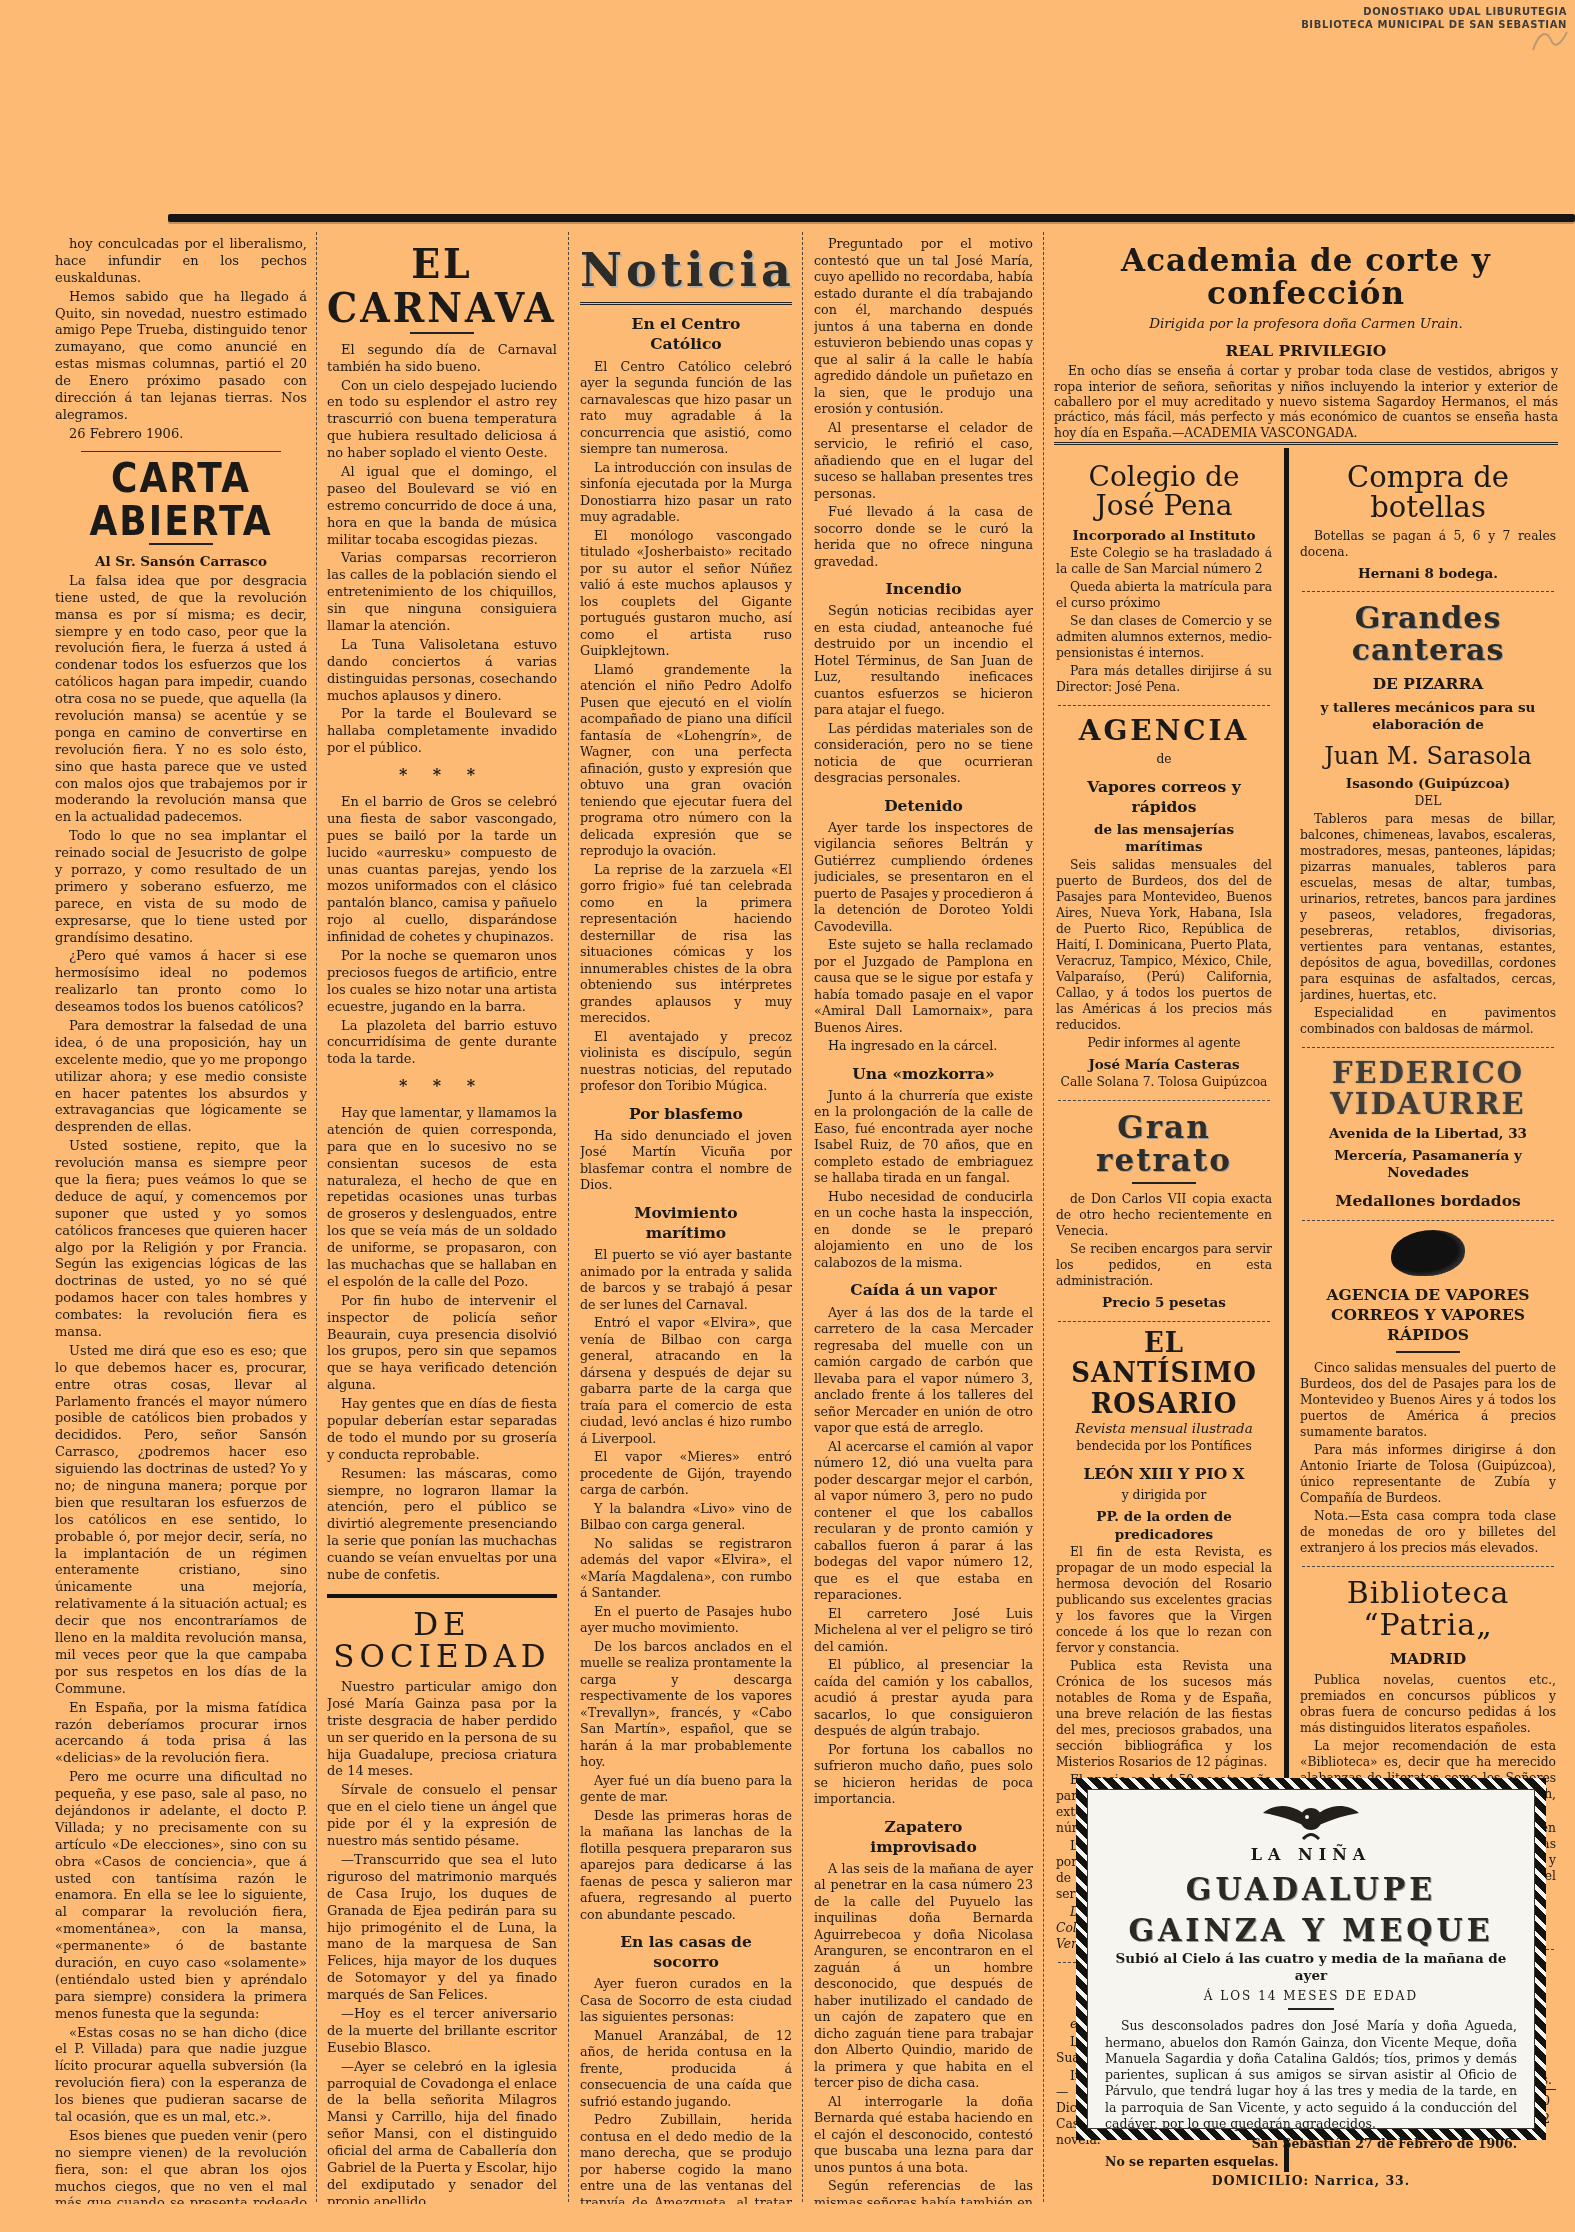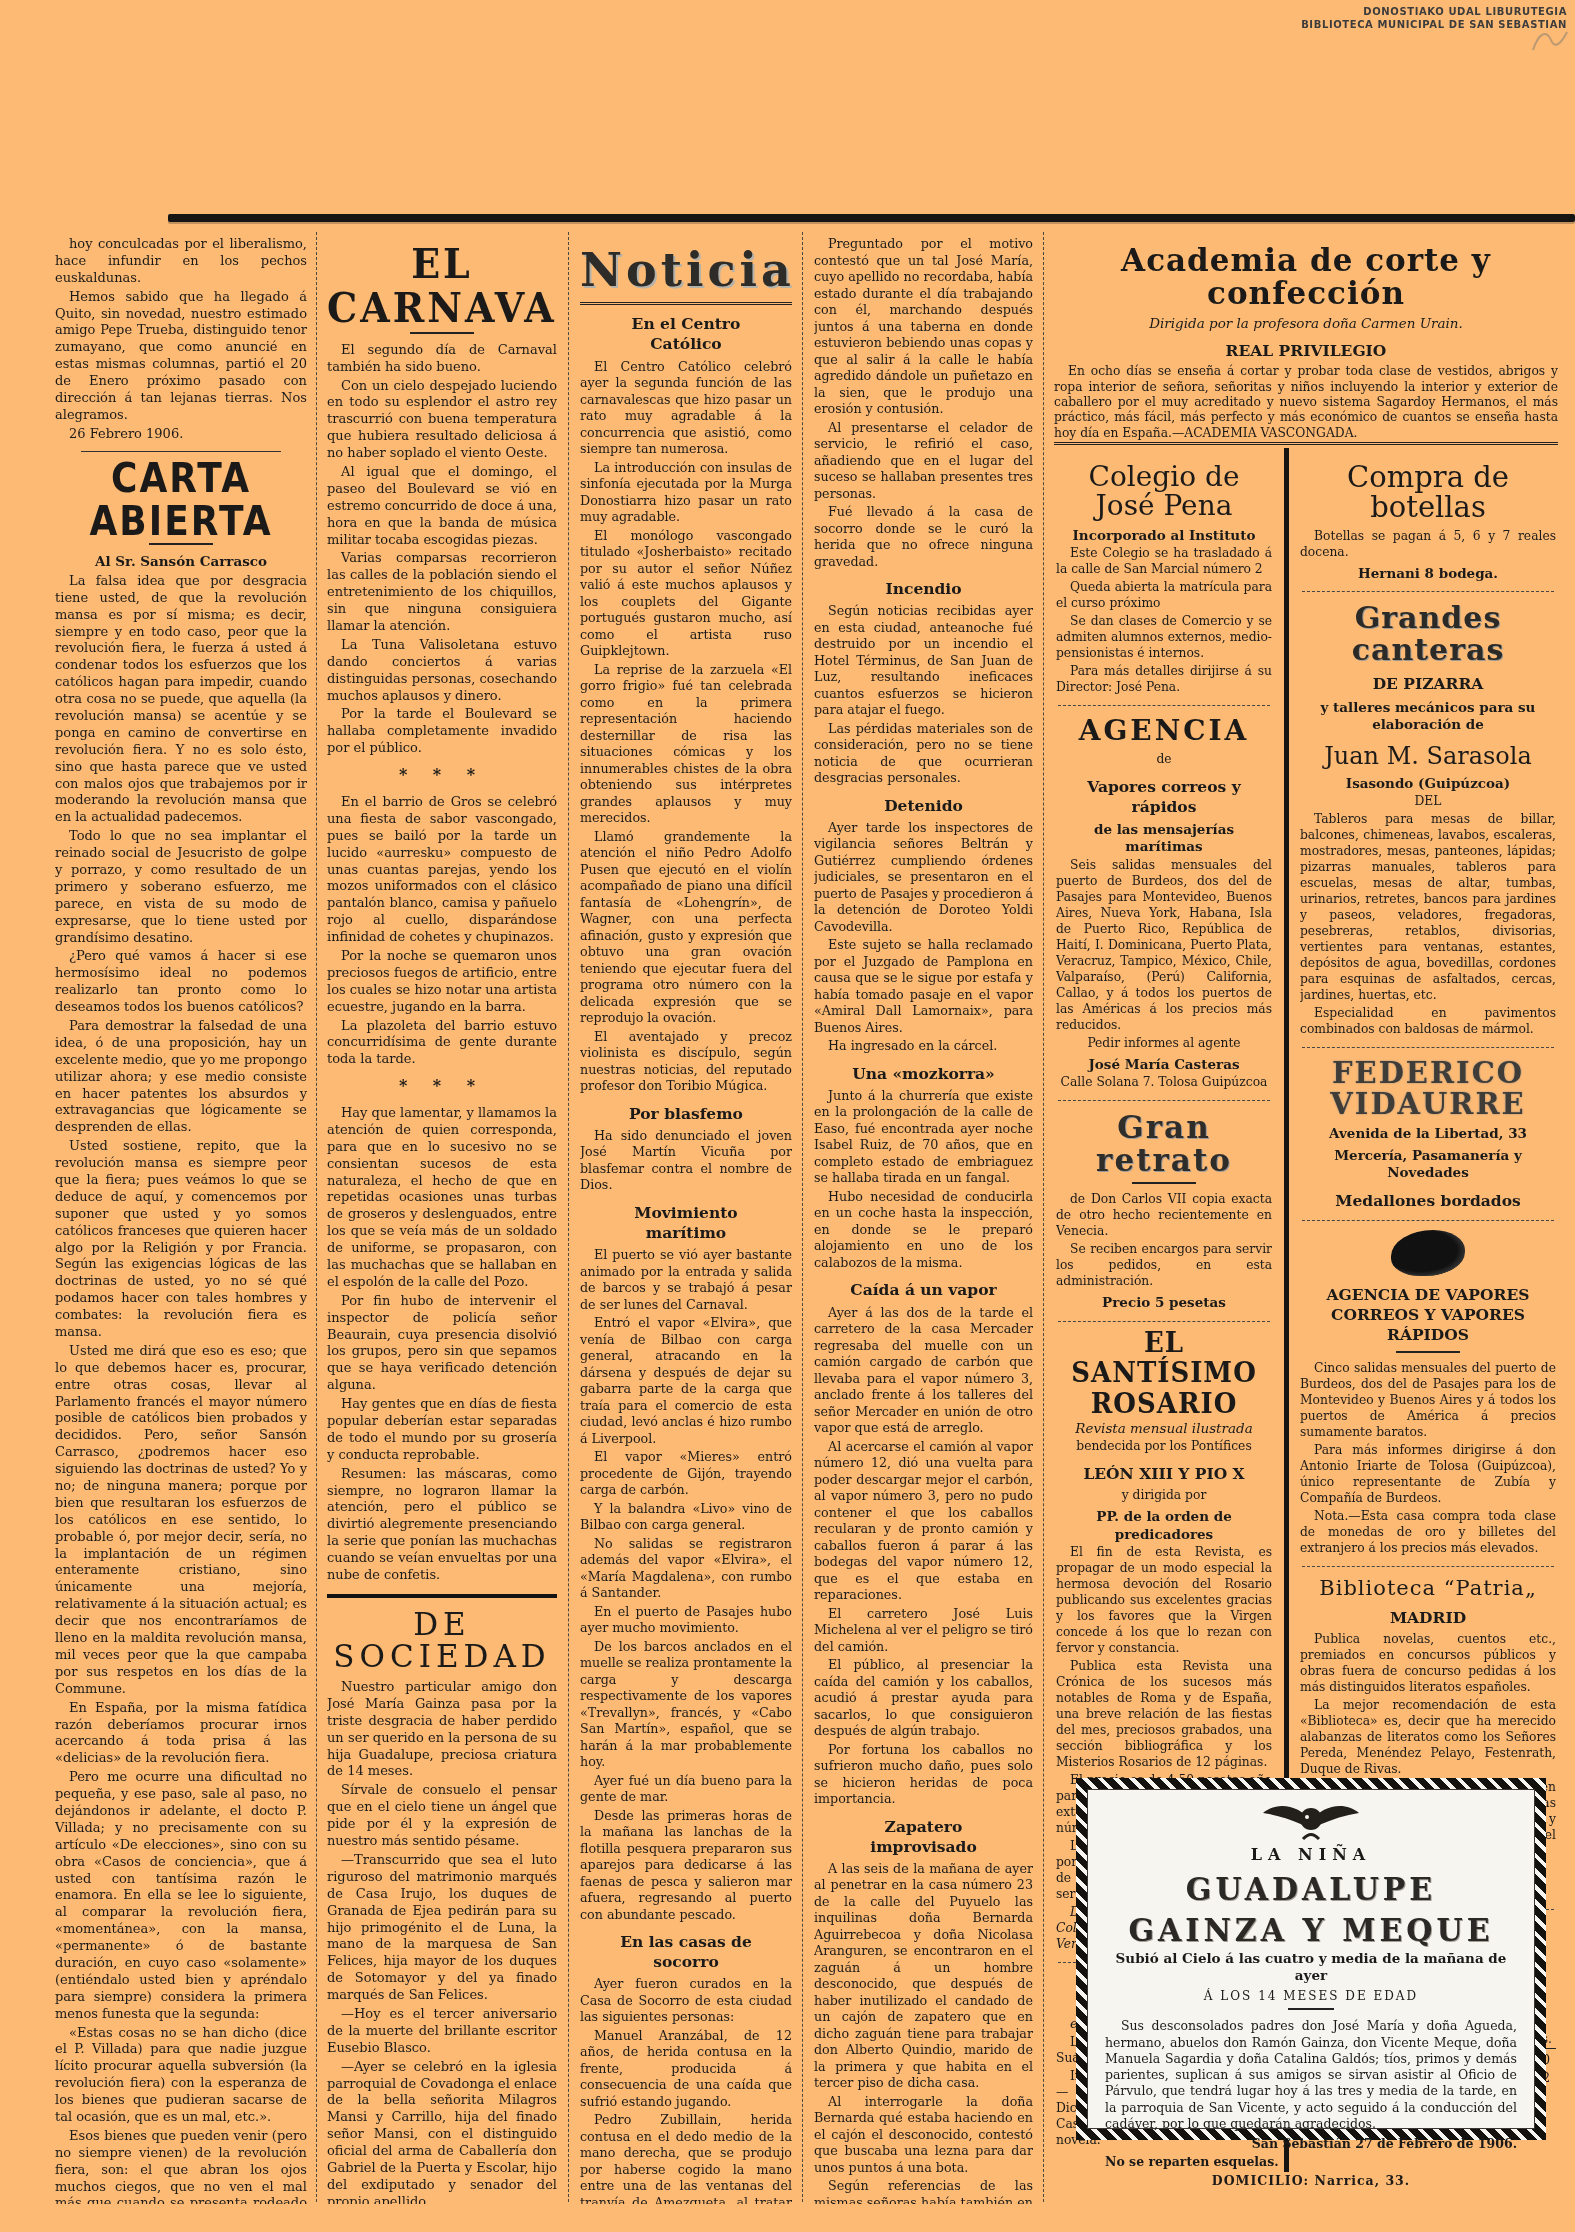--- a/index.html
+++ b/index.html
@@ -53,21 +53,21 @@
   .t-sociedad{font-size:31px;font-weight:normal;letter-spacing:5px;}
   .t-academia{font-size:31px;letter-spacing:1px;}
   .t-colegio{font-size:28px;font-weight:normal;}
   .t-agencia{font-size:28px;letter-spacing:3px;}
   .t-retrato{font-size:31px;letter-spacing:2px;color:#2f2d2a;text-shadow:1px 1px 0 #999;}
   .t-rosario{font-size:26px;letter-spacing:1px;transform:scaleY(1.1);}
   .t-compra{font-size:29px;font-weight:normal;}
   .t-canteras{font-size:30px;letter-spacing:1px;color:#2c2a27;text-shadow:1px 1px 0 #9c9992;}
   .t-sarasola{font-size:24px;font-weight:normal;}
   .t-federico{font-size:29px;letter-spacing:2px;color:#403d39;text-shadow:0 0 2px #8d8a83;}
-  .t-patria{font-size:21px;font-weight:normal;letter-spacing:1px;}
+  .t-patria{font-size:30px;font-weight:normal;letter-spacing:1px;}
   .t-obras{font-size:21px;letter-spacing:4px;}
   .t-padre{font-size:23px;letter-spacing:1px;transform:scaleY(1.15);}
   .t-valbuena{font-size:15px;}
   .price{display:flex;justify-content:space-between;margin:0 6px 2px 10px;}
   .price .pt{overflow:hidden;}
   .price .pv{padding-left:8px;white-space:nowrap;}
   
   #obituary{position:absolute;left:1076px;top:1778px;width:470px;height:362px;box-sizing:border-box;
             padding:10px 18px;text-align:center;background:#f6f5f0;
             border:11px solid transparent;
@@ -147,22 +147,22 @@
       <div class="it p">—Hoy es el tercer aniversario de la muerte del brillante escritor Eusebio Blasco.</div>
       <div class="it p">—Ayer se celebró en la iglesia parroquial de Covadonga el enlace de la bella señorita Milagros Mansi y Carrillo, hija del finado señor Mansi, con el distinguido oficial del arma de Caballería don Gabriel de la Puerta y Escolar, hijo del exdiputado y senador del propio apellido.</div>
     </div>
   <div id="vr2" class="vr"></div>
   <div id="col3" class="col">
       <div class="it h1 t-noticias">Noticias</div>
       <div class="it h2">En el Centro Católico</div>
       <div class="it p">El Centro Católico celebró ayer la segunda función de las carnavalescas que hizo pasar un rato muy agradable á la concurrencia que asistió, como siempre tan numerosa.</div>
       <div class="it p">La introducción con insulas de sinfonía ejecutada por la Murga Donostiarra hizo pasar un rato muy agradable.</div>
       <div class="it p">El monólogo vascongado titulado «Josherbaisto» recitado por su autor el señor Núñez valió á este muchos aplausos y los couplets del Gigante portugués gustaron mucho, así como el artista ruso Guipklejtown.</div>
+      <div class="it p">Llamó grandemente la atención el niño Pedro Adolfo Pusen que ejecutó en el violín acompañado de piano una difícil fantasía de «Lohengrín», de Wagner, con una perfecta afinación, gusto y expresión que obtuvo una gran ovación teniendo que ejecutar fuera del programa otro número con la delicada expresión que se reprodujo la ovación.</div>
       <div class="it p">La reprise de la zarzuela «El gorro frigio» fué tan celebrada como en la primera representación haciendo desternillar de risa las situaciones cómicas y los innumerables chistes de la obra obteniendo sus intérpretes grandes aplausos y muy merecidos.</div>
-      <div class="it p">Llamó grandemente la atención el niño Pedro Adolfo Pusen que ejecutó en el violín acompañado de piano una difícil fantasía de «Lohengrín», de Wagner, con una perfecta afinación, gusto y expresión que obtuvo una gran ovación teniendo que ejecutar fuera del programa otro número con la delicada expresión que se reprodujo la ovación.</div>
       <div class="it p">El aventajado y precoz violinista es discípulo, según nuestras noticias, del reputado profesor don Toribio Múgica.</div>
       <div class="it h2">Por blasfemo</div>
       <div class="it p">Ha sido denunciado el joven José Martín Vicuña por blasfemar contra el nombre de Dios.</div>
       <div class="it h2">Movimiento marítimo</div>
       <div class="it p">El puerto se vió ayer bastante animado por la entrada y salida de barcos y se trabajó á pesar de ser lunes del Carnaval.</div>
       <div class="it p">Entró el vapor «Elvira», que venía de Bilbao con carga general, atracando en la dársena y después de dejar su gabarra parte de la carga que traía para el comercio de esta ciudad, levó anclas é hizo rumbo á Liverpool.</div>
       <div class="it p">El vapor «Mieres» entró procedente de Gijón, trayendo carga de carbón.</div>
       <div class="it p">Y la balandra «Livo» vino de Bilbao con carga general.</div>
       <div class="it p">No salidas se registraron además del vapor «Elvira», el «María Magdalena», con rumbo á Santander.</div>
       <div class="it p">En el puerto de Pasajes hubo ayer mucho movimiento.</div>

